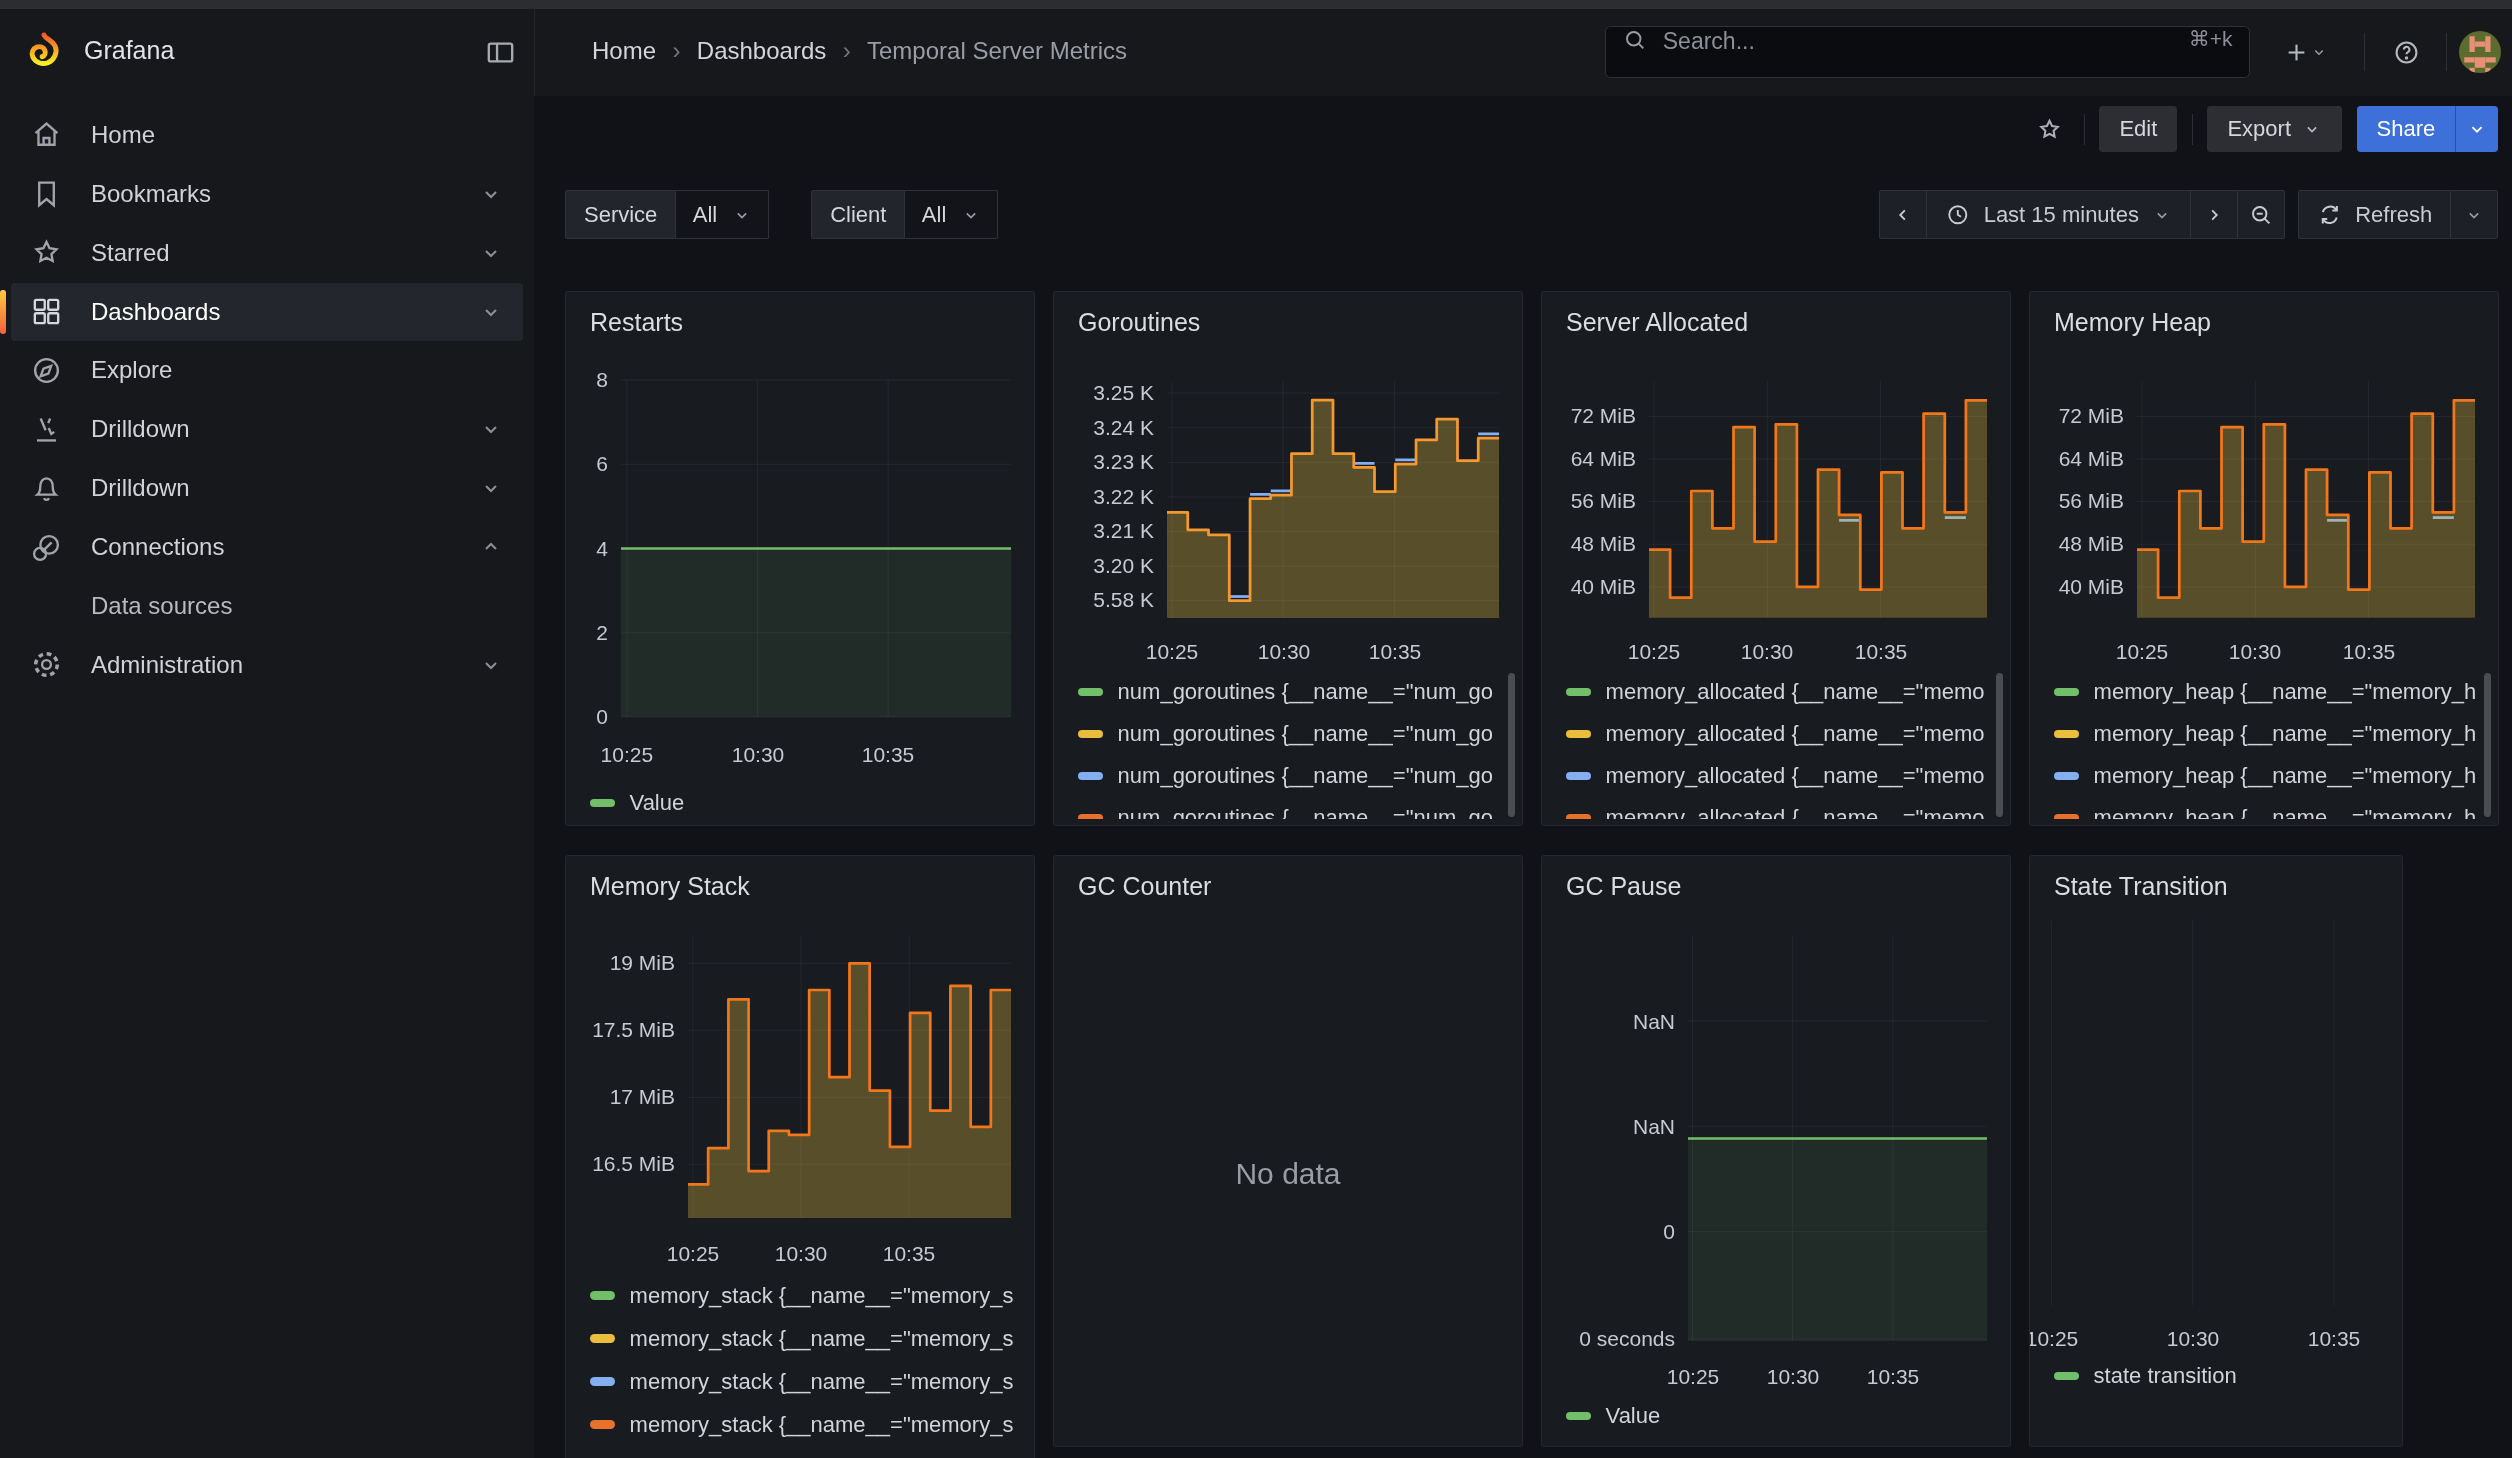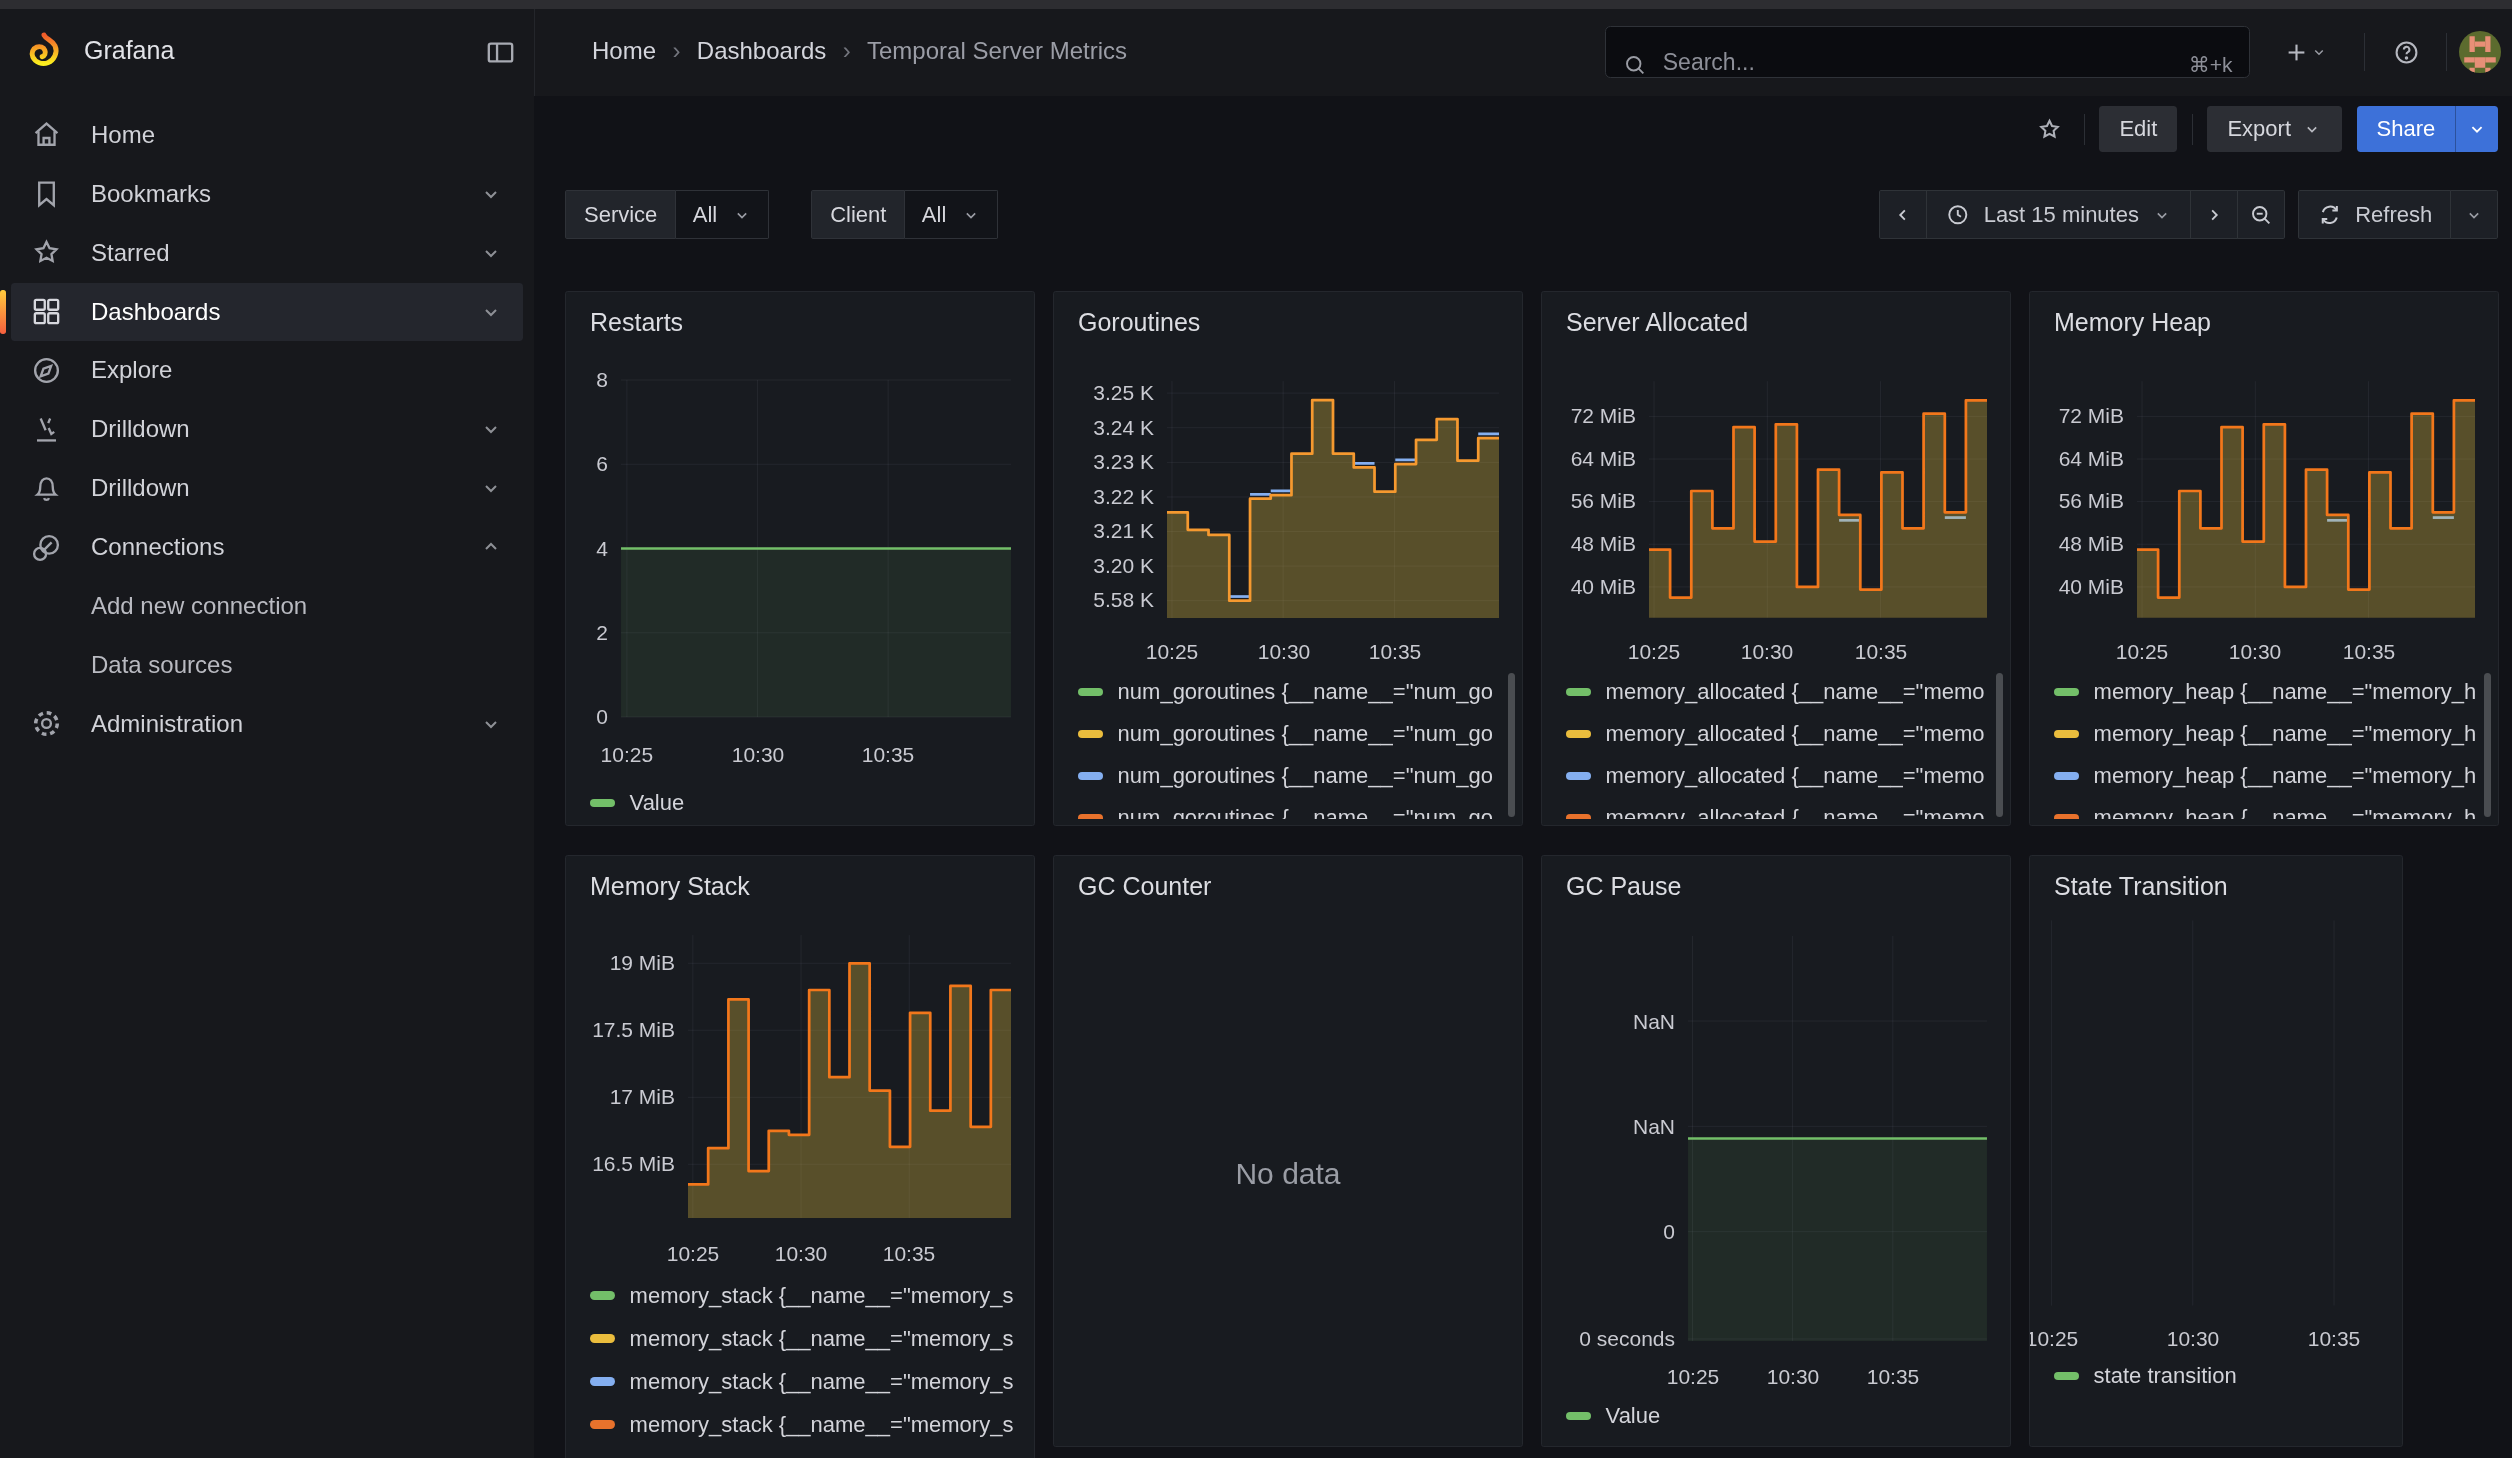--- a/index.html
+++ b/index.html
@@ -11,21 +11,21 @@
     border-bottom:0.9px solid #24262b;}
   .brand{position:absolute;left:0;top:0;width:534px;height:87px;border-right:0.9px solid #24262b;}
   .brand-logo{position:absolute;left:22px;top:22px;width:44px;height:44px;}
   .brand-name{position:absolute;left:84px;top:26.5px;font-size:25px;font-weight:500;color:#e2e3e8;}
   .panel-toggle{position:absolute;left:484px;top:27px;width:33px;height:33px;color:#a8aab2;cursor:pointer;}
   .crumbs{position:absolute;left:592px;top:28px;display:flex;gap:16.4px;font-size:24px;align-items:center;}
   .crumb{color:#d4d5dc;cursor:pointer;}
   .crumb.current{color:#9b9da6;}
   .crumb-sep{color:#73757d;font-size:24px;}
   .searchbox{position:absolute;left:1605px;top:17.4px;width:645px;height:52px;background:#0b0c10;
-    border:0.9px solid #2f3238;border-radius:5.5px;display:flex;align-items:flex-end;padding:0 16.4px;box-sizing:border-box;}
+    border:0.9px solid #2f3238;border-radius:5.5px;display:flex;align-items:flex-start;padding:0 16.4px;box-sizing:border-box;}
   .searchbox input{flex:1;background:transparent;border:none;outline:none;color:#ccccdc;
     font-size:23px;margin-left:12.8px;font-family:inherit;}
   .searchbox input::placeholder{color:#8d8f98;}
   .kbd{color:#8d8f98;font-size:21px;}
   .tb-ico{position:absolute;top:20px;width:46px;height:46px;display:flex;align-items:center;
     justify-content:center;color:#b6b8c0;cursor:pointer;}
   .tb-divider{position:absolute;top:24px;width:0.9px;height:38px;background:#2c2f35;}
   .avatar{position:absolute;left:2459px;top:22px;width:42px;height:42px;border-radius:50%;overflow:hidden;cursor:pointer;}
   
   .sidebar{position:absolute;left:0;top:96px;width:534px;bottom:0;background:#17181c;padding-top:9px;box-sizing:border-box;}
@@ -245,24 +245,20 @@
           <circle cx="7.6" cy="16.4" r="4.1"></circle>
           <line x1="9.5" y1="14.5" x2="15.5" y2="8.5"></line>
         </svg></span>
       <span class="nav-label">Connections</span>
       <span class="nav-chevron up"><svg viewBox="0 0 24 24" width="24" height="24" fill="none" stroke="currentColor" stroke-width="2">
           <polyline points="7 10 12 15 17 10"></polyline>
         </svg></span>
     </div>
     <div class="nav-item indent">
       <span class="nav-icon"></span>
-      <span class="nav-label">Add new connection</span>
-    </div>
-    <div class="nav-item indent">
-      <span class="nav-icon"></span>
       <span class="nav-label">Data sources</span>
     </div>
     <div class="nav-item">
       <span class="nav-icon"><svg viewBox="0 0 24 24" width="35" height="35" fill="none" stroke="currentColor">
           <circle cx="12" cy="12" r="7.4" stroke-width="2.4" stroke-dasharray="3.2 2.6"></circle>
           <circle cx="12" cy="12" r="3" stroke-width="1.6"></circle>
         </svg></span>
       <span class="nav-label">Administration</span>
       <span class="nav-chevron"><svg viewBox="0 0 24 24" width="24" height="24" fill="none" stroke="currentColor" stroke-width="2">
           <polyline points="7 10 12 15 17 10"></polyline>

